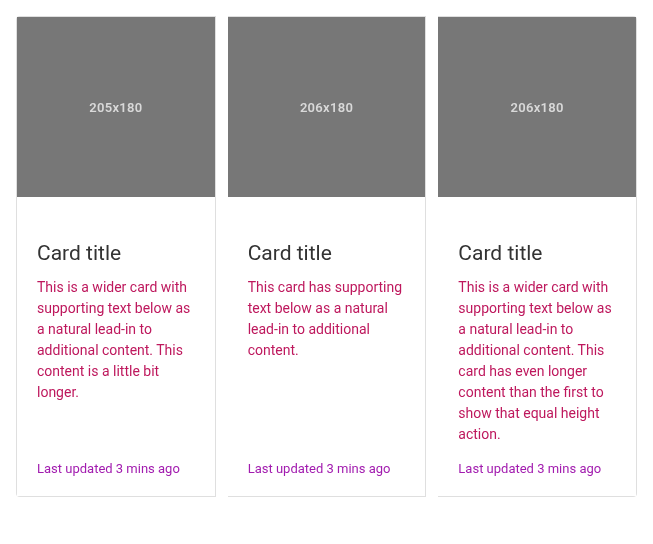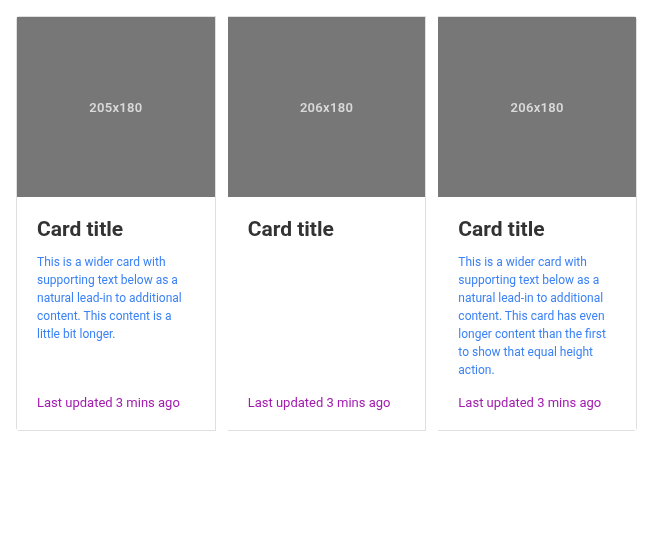--- a/index.html
+++ b/index.html
@@ -42,28 +42,29 @@
       letter-spacing: 0.3px;
     }
     .card-body {
       padding: 20px;
       display: flex;
       flex-direction: column;
       flex: 1;
     }
     .card-title {
       font-size: 21px;
-      font-weight: 700;
+      font-weight: 400;
       color: #333;
       margin-bottom: 12px;
+      margin-top: 24px;
     }
     .card-text {
-      font-size: 12px;
+      font-size: 14px;
       line-height: 1.5;
-      color: #3b82f6;
+      color: #be185d;
       margin-bottom: 16px;
     }
     .card-footer-text {
       font-size: 13px;
       color: #a21caf;
       margin-top: auto;
     }
   </style>
 </head>
 <body>
@@ -80,20 +81,21 @@
       <p class="card-footer-text">Last updated 3 mins ago</p>
     </div>
   </div>
 
   <div class="card">
     <div class="card-img">
       <span>206x180</span>
     </div>
     <div class="card-body">
       <h3 class="card-title">Card title</h3>
+      <p class="card-text">This card has supporting text below as a natural lead-in to additional content.</p>
       <p class="card-footer-text">Last updated 3 mins ago</p>
     </div>
   </div>
 
   <div class="card">
     <div class="card-img">
       <span>206x180</span>
     </div>
     <div class="card-body">
       <h3 class="card-title">Card title</h3>

